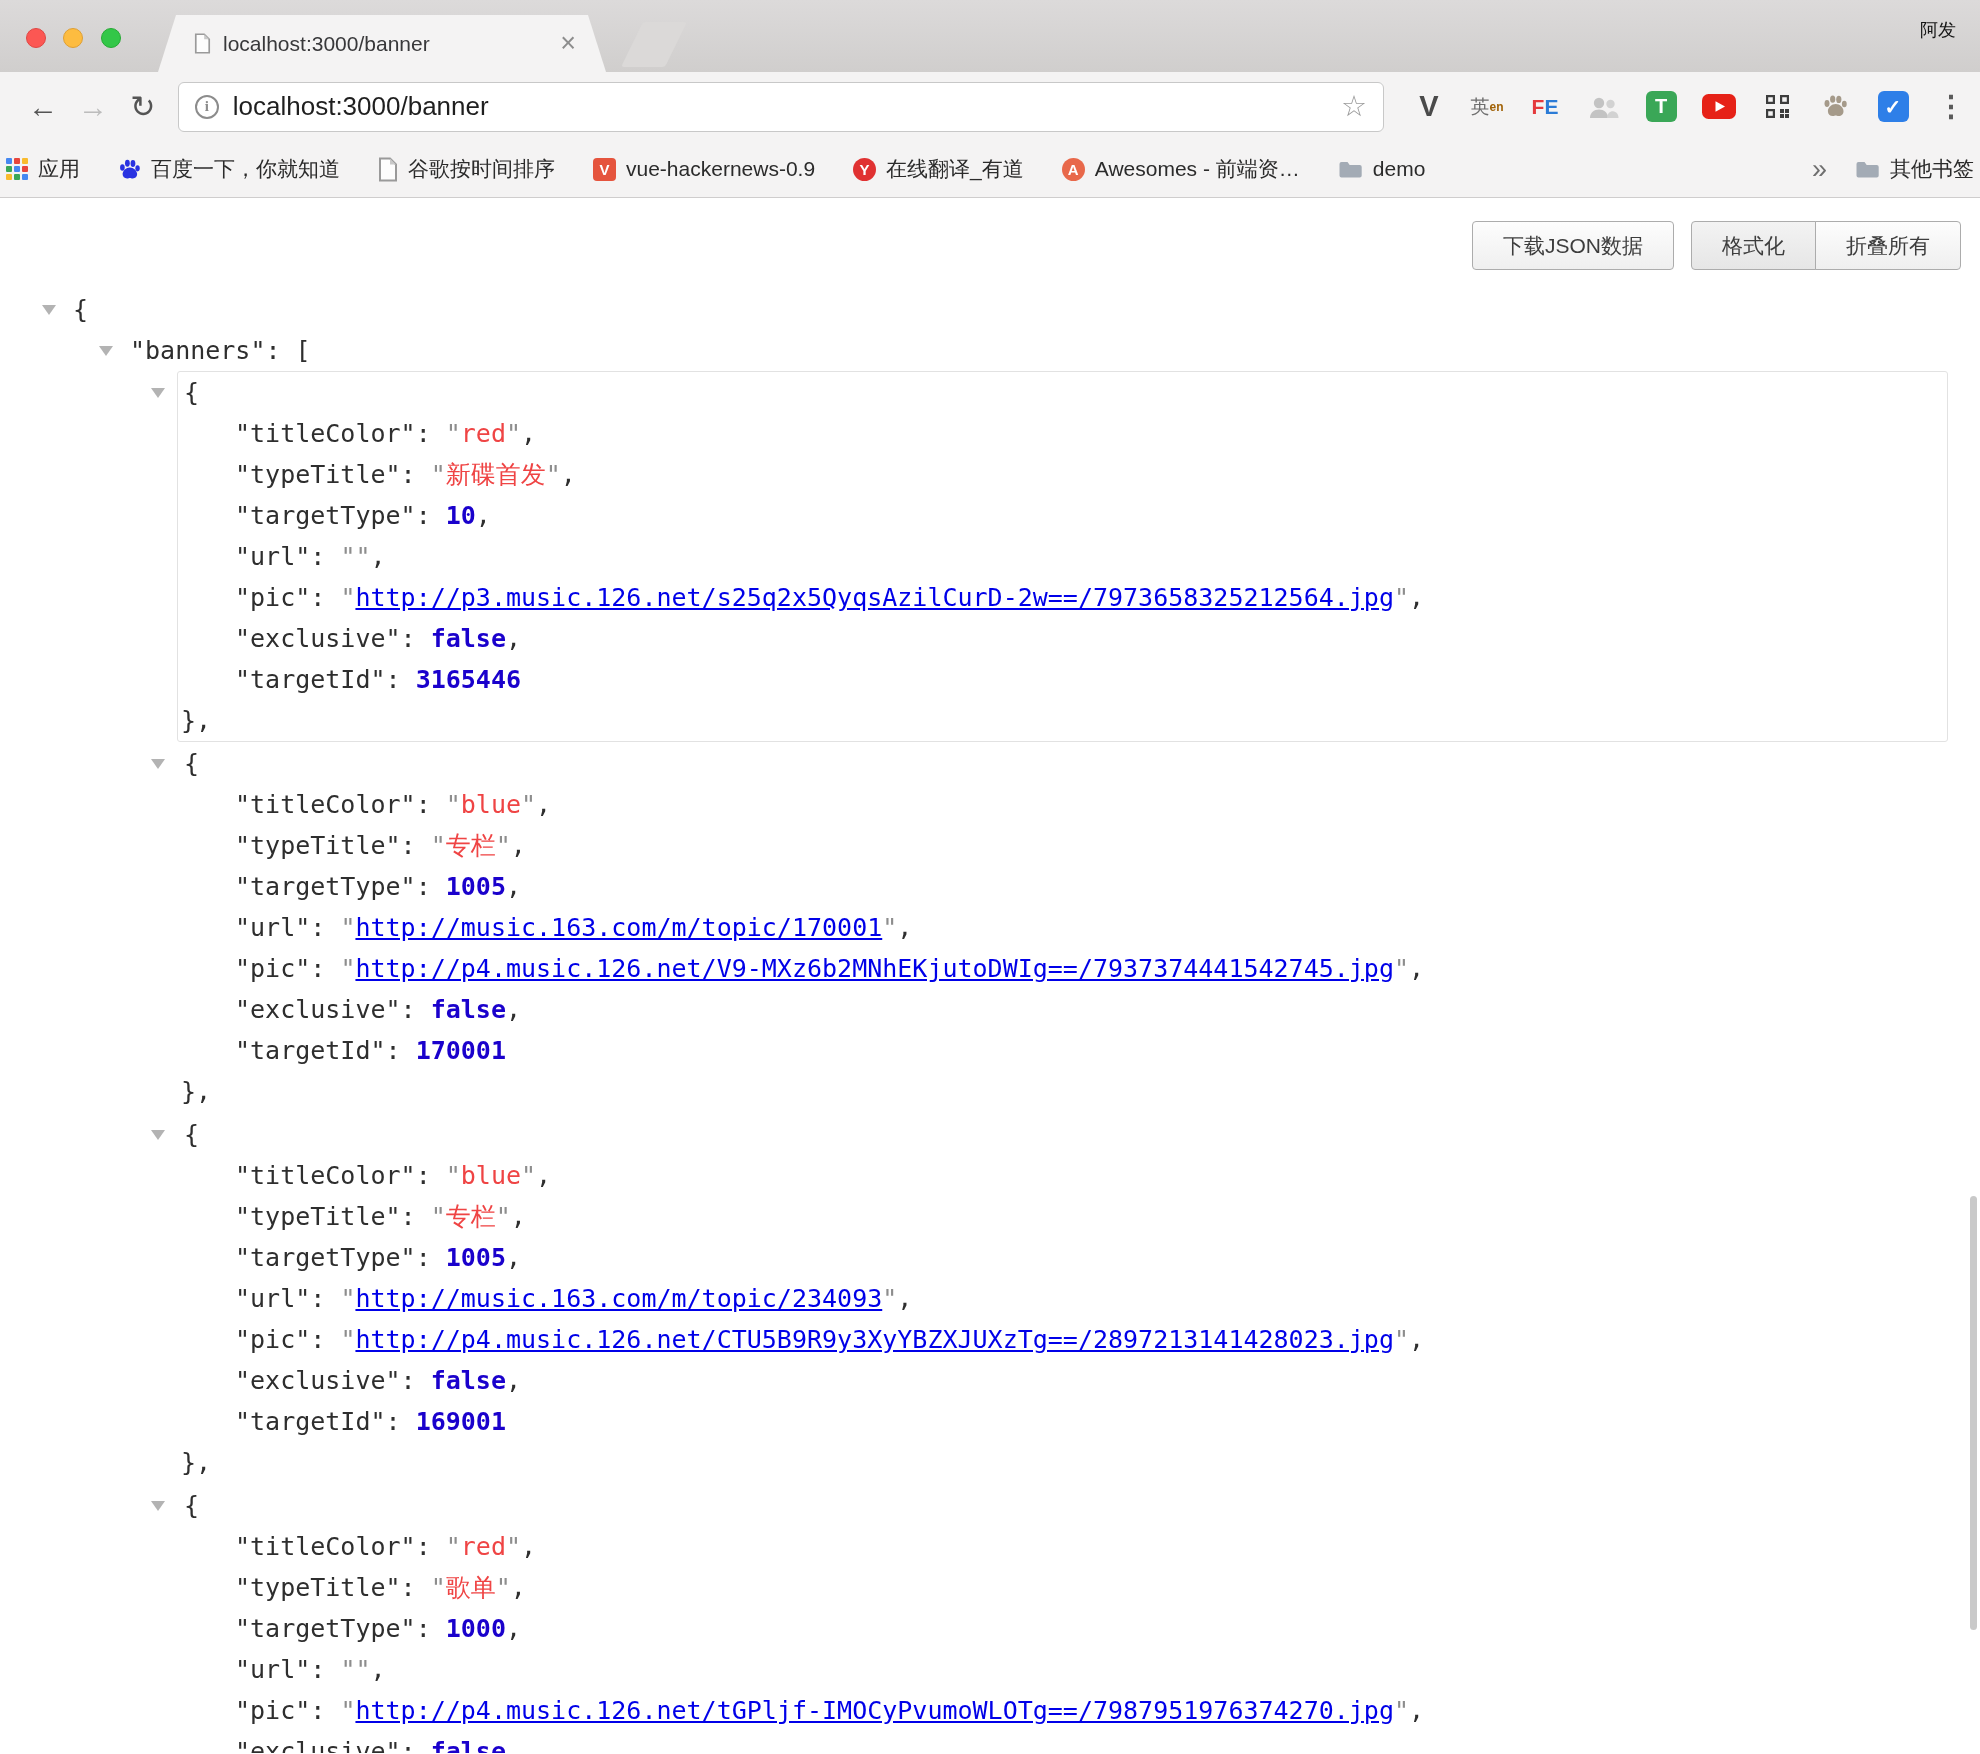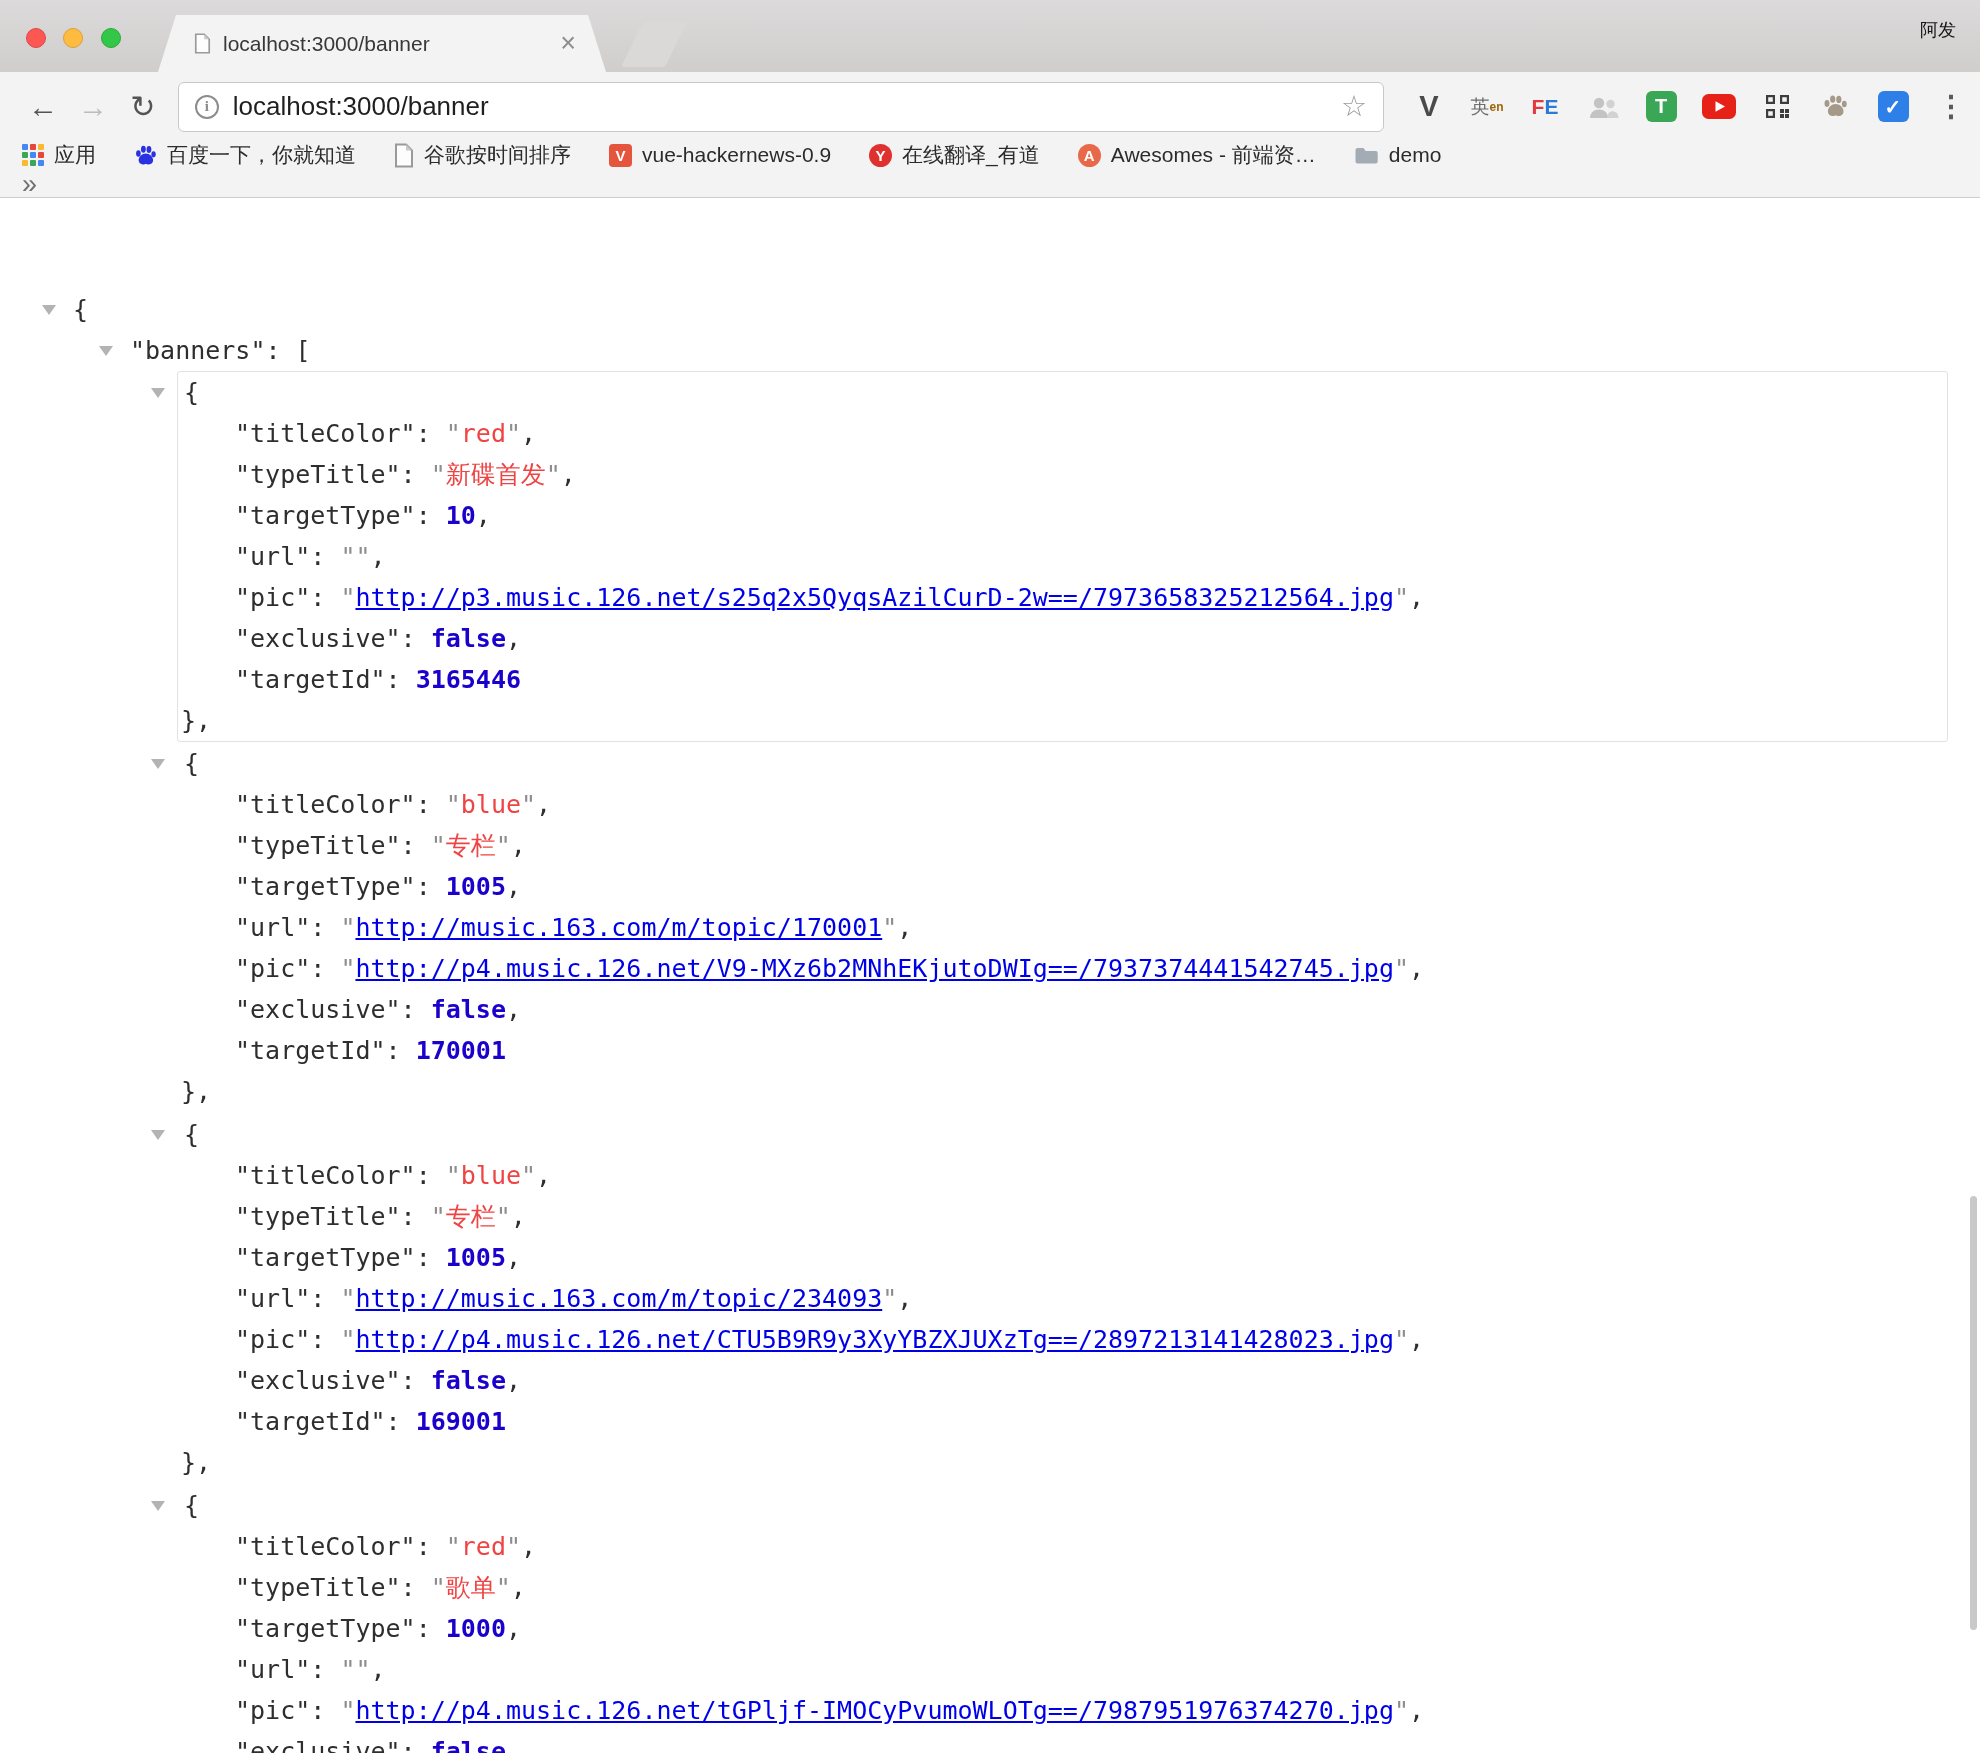--- a/index.html
+++ b/index.html
@@ -39,21 +39,21 @@
   .ext { width:46px; height:42px; display:flex; align-items:center; justify-content:center; }
   .ext-letter { font-size:29px; font-weight:bold; line-height:1; }
   .tr-main { font-size:19px; }
   .tr-sub { font-size:12px; vertical-align:super; }
   .fe-l { font-size:21px; font-weight:bold; }
   .ext-badge { width:31px; height:31px; border-radius:6px; display:flex; align-items:center;
                justify-content:center; font-size:20px; font-weight:bold; }
 
   
   .bookmarks { height:57px; background:#f4f3f3; border-bottom:1px solid #cfcdcd;
-               display:flex; align-items:flex-start; padding:0 22px;flex-direction:column; }
+               display:flex; align-items:center; padding:0 6px; }
   .bm-items { display:flex; align-items:center; gap:38px; }
   .bm { display:flex; align-items:center; gap:10px; font-size:21px; color:#2b2b2b; white-space:nowrap; }
   .bm-ic { display:flex; align-items:center; justify-content:center; }
   .icon-apps { display:grid; grid-template-columns:repeat(3,6px); grid-gap:2px; }
   .icon-apps .cell { width:6px; height:6px; border-radius:1px; }
   .icon-apps .cell:nth-child(1){background:#4688f1}.icon-apps .cell:nth-child(2){background:#e8453c}
   .icon-apps .cell:nth-child(3){background:#f9bb2d}.icon-apps .cell:nth-child(4){background:#3aa757}
   .icon-apps .cell:nth-child(5){background:#4688f1}.icon-apps .cell:nth-child(6){background:#e8453c}
   .icon-apps .cell:nth-child(7){background:#f9bb2d}.icon-apps .cell:nth-child(8){background:#3aa757}
   .icon-apps .cell:nth-child(9){background:#4688f1}
@@ -254,20 +254,27 @@
       <span class="bm-ic js-folder-icon">
           <svg width="25" height="19" viewBox="0 0 25 19">
             <path d="M1.5 4 a2 2 0 0 1 2-2 h6 l2.2 3 h10 a2 2 0 0 1 2 2 v8.5 a2 2 0 0 1 -2 2 h-18.2 a2 2 0 0 1 -2 -2 z" fill="#a3abb5"></path>
           </svg>
         </span>
       <span>其他书签</span>
     </div>
   </div>
 
   <main class="content">
+    <div class="actions">
+      <button class="btn">下载JSON数据</button>
+      <div class="seg">
+        <button class="btn">格式化</button>
+        <button class="btn">折叠所有</button>
+      </div>
+    </div>
     <div class="json-tree" id="json-tree">
         <div class="jline ind0"><span class="tri"></span><span class="punc">{</span></div>
         <div class="jline ind1"><span class="tri"></span><span class="key">"banners"</span><span class="punc">: [</span></div>
         <div class="obj-block hovered">
           <div class="jline obj-open"><span class="tri"></span><span class="punc">{</span></div>
           <div class="jline field"><span class="key">"titleColor"</span><span class="punc">: </span><span class="q">"</span><span class="str">red</span><span class="q">"</span><span class="punc">,</span></div>
           <div class="jline field"><span class="key">"typeTitle"</span><span class="punc">: </span><span class="q">"</span><span class="str">新碟首发</span><span class="q">"</span><span class="punc">,</span></div>
           <div class="jline field"><span class="key">"targetType"</span><span class="punc">: </span><span class="num">10</span><span class="punc">,</span></div>
           <div class="jline field"><span class="key">"url"</span><span class="punc">: </span><span class="q">"</span><span class="q">"</span><span class="punc">,</span></div>
           <div class="jline field"><span class="key">"pic"</span><span class="punc">: </span><span class="q">"</span><a class="link" href="#">http://p3.music.126.net/s25q2x5QyqsAzilCurD-2w==/7973658325212564.jpg</a><span class="q">"</span><span class="punc">,</span></div>

